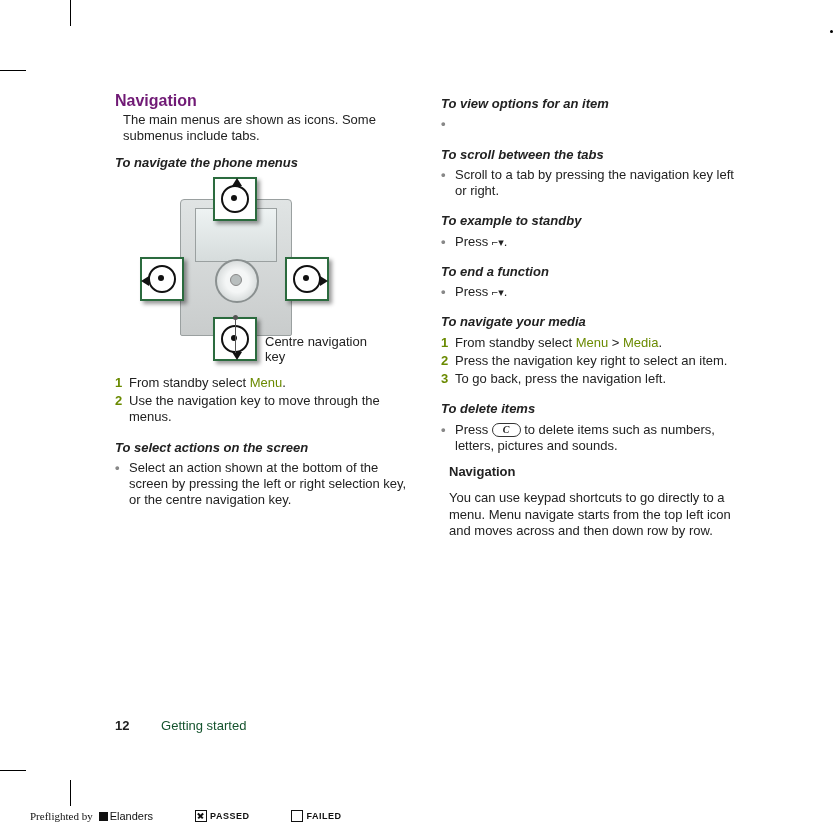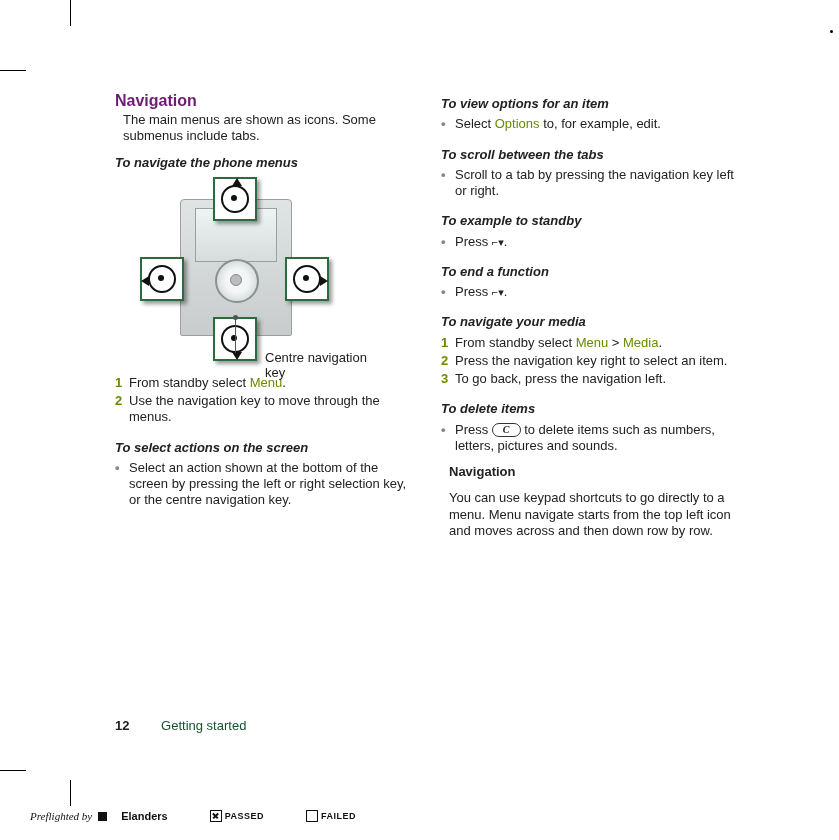--- a/index.html
+++ b/index.html
@@ -136,21 +136,21 @@
   .callout.right .arrow { right:-9px; top:9px; border-top:5px solid transparent; border-bottom:5px solid transparent; border-left:8px solid #111; }
   .leader {
     position: absolute;
     left: 110px; top: 140px;
     width: 1px; height: 36px;
     background: #555;
   }
   .leader::before { content:""; position:absolute; left:-2px; top:-2px; width:5px;height:5px;background:#555;border-radius:50%; }
   .diagram-label {
     position: absolute;
-    left: 140px; top: 174px;
+    left: 140px; top: 158px;
     font-size: 13px;
     width: 120px;
     line-height: 1.15;
   }
 
   
   .page-footer {
     position: absolute;
     left: 115px;
     top: 718px;
@@ -162,22 +162,22 @@
   .preflight {
     position: absolute;
     left: 30px;
     bottom: 18px;
     font-size: 11px;
     color: #111;
     display: flex;
     align-items: center;
     gap: 6px;
   }
-  .preflight .pf-label { font-style: italic; font-family: "Times New Roman", serif; }
-  .pf-logo { font-weight: bold; font-size: 11px; display: inline-flex; align-items: center; gap: 14px; }
+  .preflight .pf-label { font-family: "Times New Roman", serif; }
+  .pf-logo { font-weight: normal; font-size: 11px; display: inline-flex; align-items: center; gap: 2px; }
   .pf-logo .sq { display:inline-block; width:9px;height:9px;background:#111; }
   .chk { display: inline-flex; align-items: center; gap: 3px; font-weight: bold; font-size: 9px; letter-spacing: 0.5px; padding-left: 36px; }
   .chk-box { display:inline-block; width:10px;height:10px;border:1.5px solid #111; position:relative; }
   .chk-box.x::before, .chk-box.x::after {
     content:""; position:absolute; left:1px; top:4px; width:7px; height:1.5px; background:#111;
   }
   .chk-box.x::before { transform: rotate(45deg); }
   .chk-box.x::after { transform: rotate(-45deg); }
 
   
@@ -246,23 +246,20 @@
     <div class="list-item">
       <span class="list-marker bullet">•</span>
       <span>Select an action shown at the bottom of the screen by pressing the left or right selection key, or the centre navigation key.</span>
     </div>
   </div>
 
   <div class="col">
     <p class="subhead">To view options for an item</p>
     <div class="list-item">
       <span class="list-marker bullet">•</span>
-      <span>
-        <span>Select </span><span class="green-link">Options</span><span> to, for example, edit.</span>
-      </span>
     </div>
 
     <div class="section-spacer"></div>
     <p class="subhead">To scroll between the tabs</p>
     <div class="list-item">
       <span class="list-marker bullet">•</span>
       <span>Scroll to a tab by pressing the navigation key left or right.</span>
     </div>
 
     <div class="section-spacer"></div>

